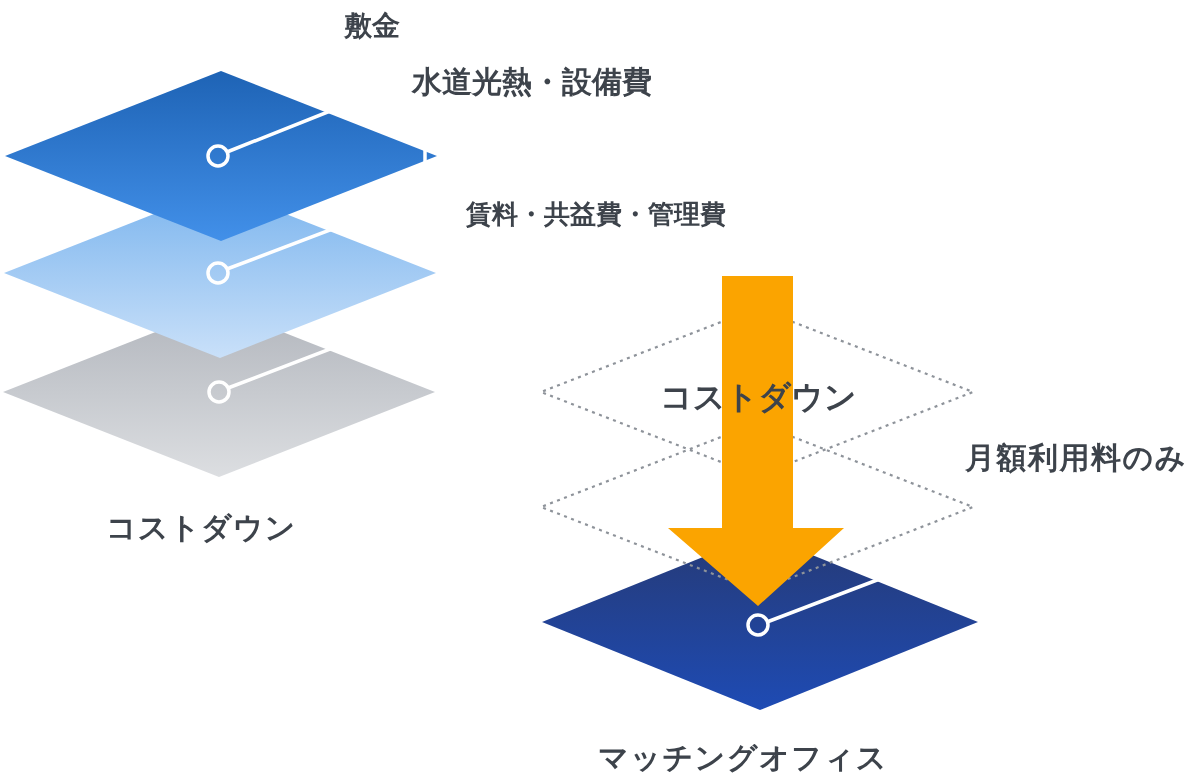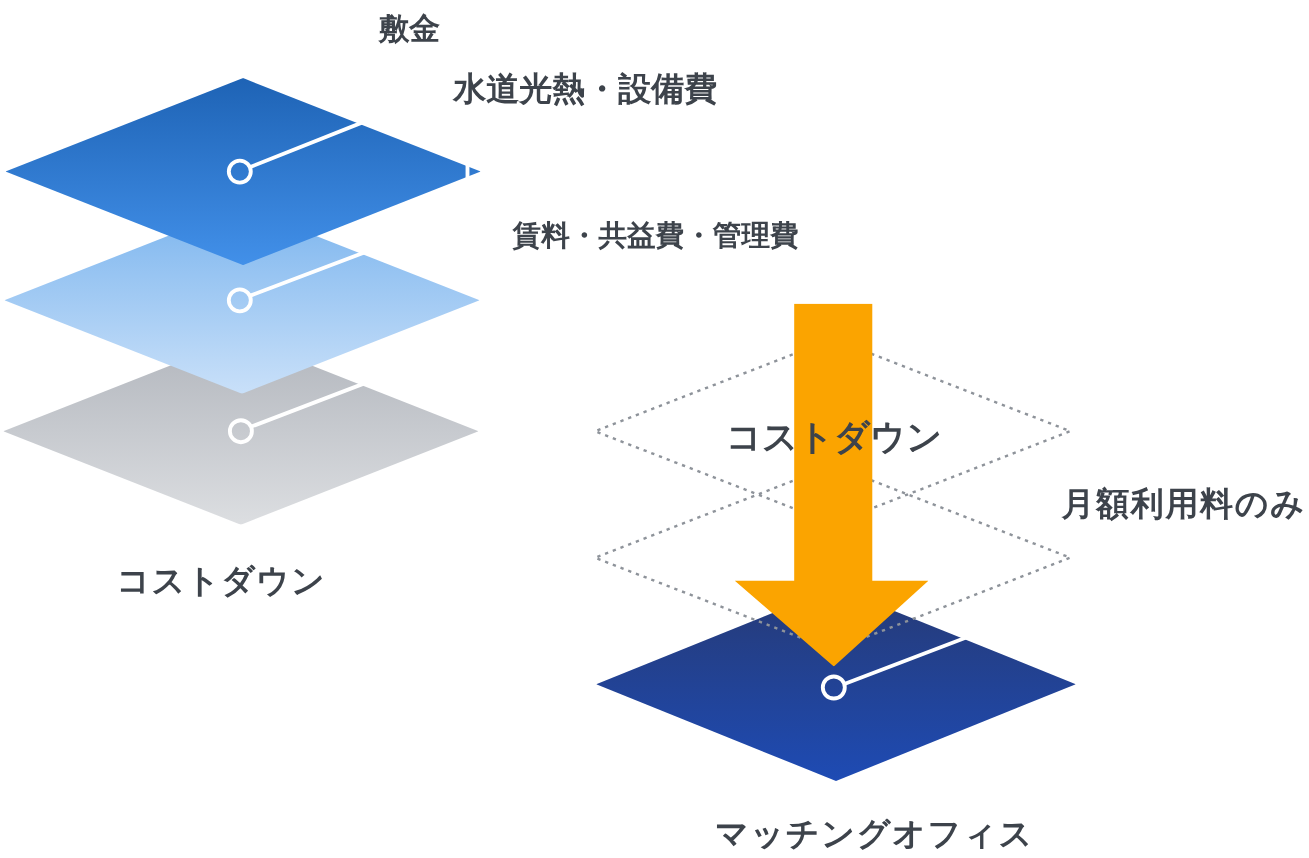--- a/index.html
+++ b/index.html
@@ -29,21 +29,21 @@
     clip-path:polygon(30.68% 0,71.02% 0,71.02% 76.36%,100% 76.36%,51.14% 100%,0 76.36%,30.68% 76.36%);}
 
   
   .label{position:absolute;color:var(--text,#3d434b);font-weight:700;white-space:nowrap;}
   #label-deposit{left:344px;top:7px;font-size:28px;}
   #label-utilities{left:412px;top:62px;font-size:30px;line-height:40px;}
   #label-rent{left:466px;top:197px;font-size:26px;font-family:Liberation Serif, serif;}
   #label-normal-office{left:106px;top:508px;font-size:30px;letter-spacing:1px;}
   #label-cost-down{left:660px;top:376px;font-size:32px;}
   #label-monthly{left:965px;top:438px;font-size:30px;letter-spacing:1.5px;text-align:center;}
-  #label-matching-office{left:650px;top:738px;font-size:30px;letter-spacing:1.5px;font-family:Liberation Mono, monospace;}
+  #label-matching-office{left:598px;top:738px;font-size:30px;letter-spacing:1.5px;font-family:Liberation Mono, monospace;}
 </style>
 </head>
 <body>
 
 <div id="stage">
 
   <div class="diamond" id="layer-rent"></div>
   <div class="diamond" id="layer-utilities"></div>
   <div class="diamond" id="layer-deposit"></div>
 

